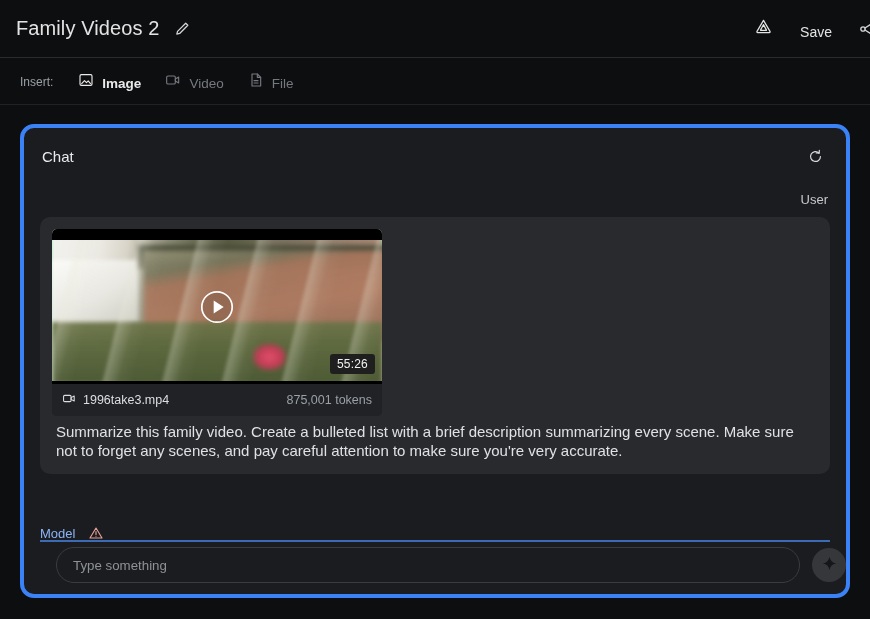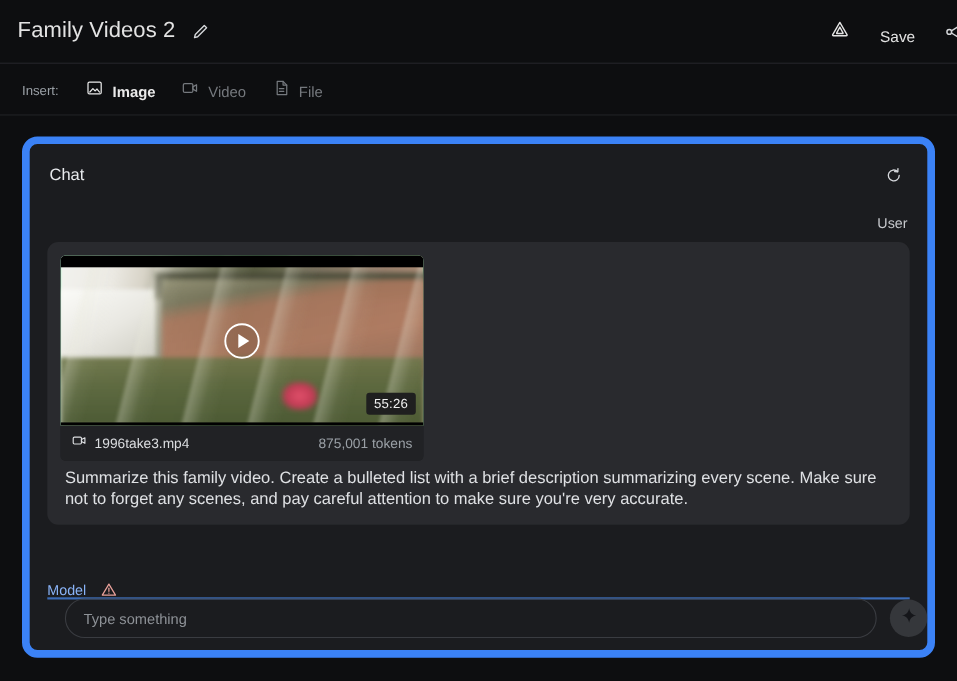--- a/index.html
+++ b/index.html
@@ -106,21 +106,21 @@
     width: 870px; height: 1px;
     background: #212225;
   }
 
   
   .chat-panel {
     position: absolute;
     left: 20px; top: 124px;
     width: 830px; height: 474px;
     background: #1b1c1f;
-    border: 7px solid #3b82f6;
+    border: 4px solid #3b82f6;
     border-radius: 14px;
     overflow: hidden;
   }
   .chat-header {
     position: relative;
     height: 56px;
     display: flex;
     align-items: center;
     padding: 0 18px;
   }

